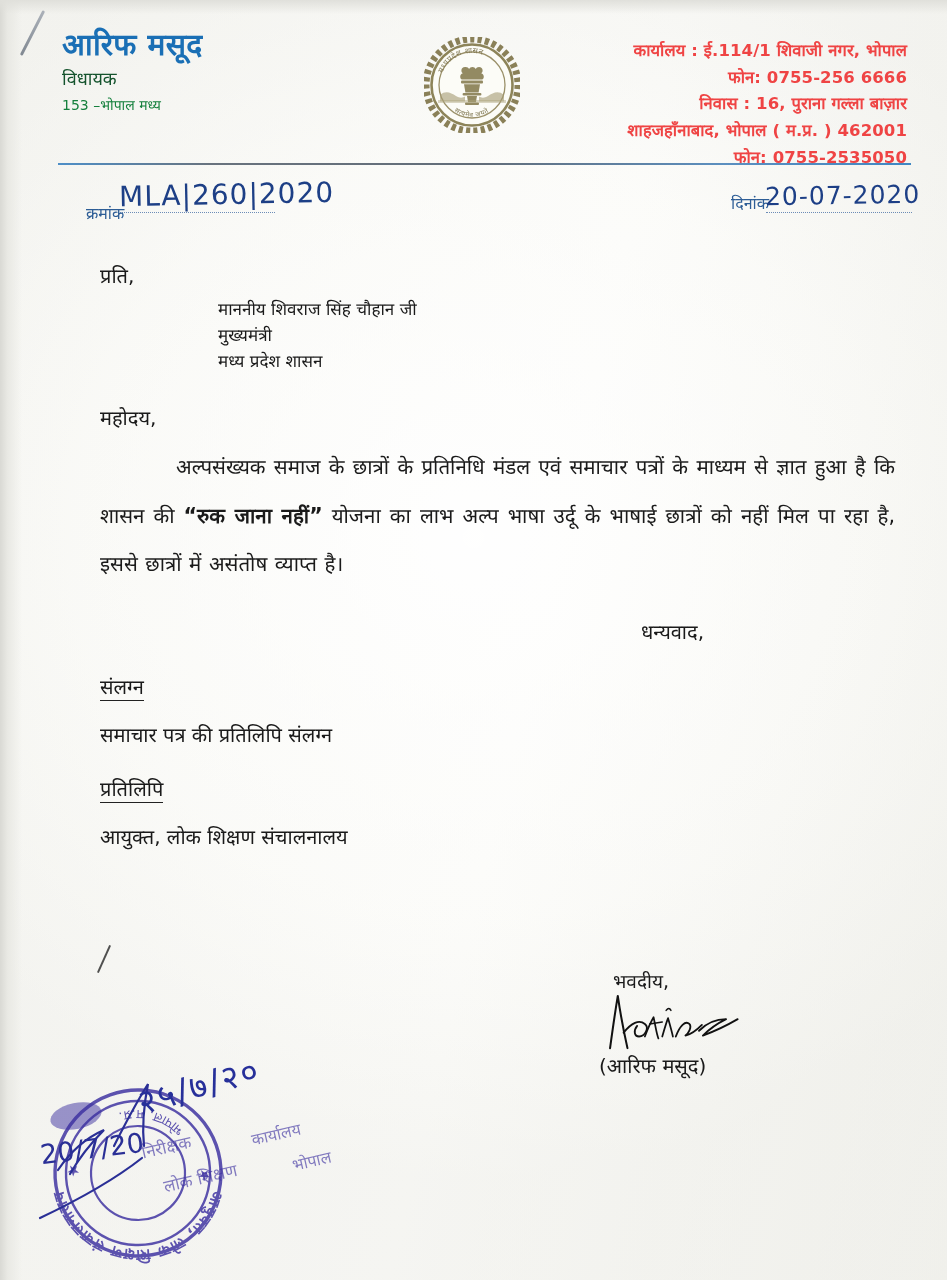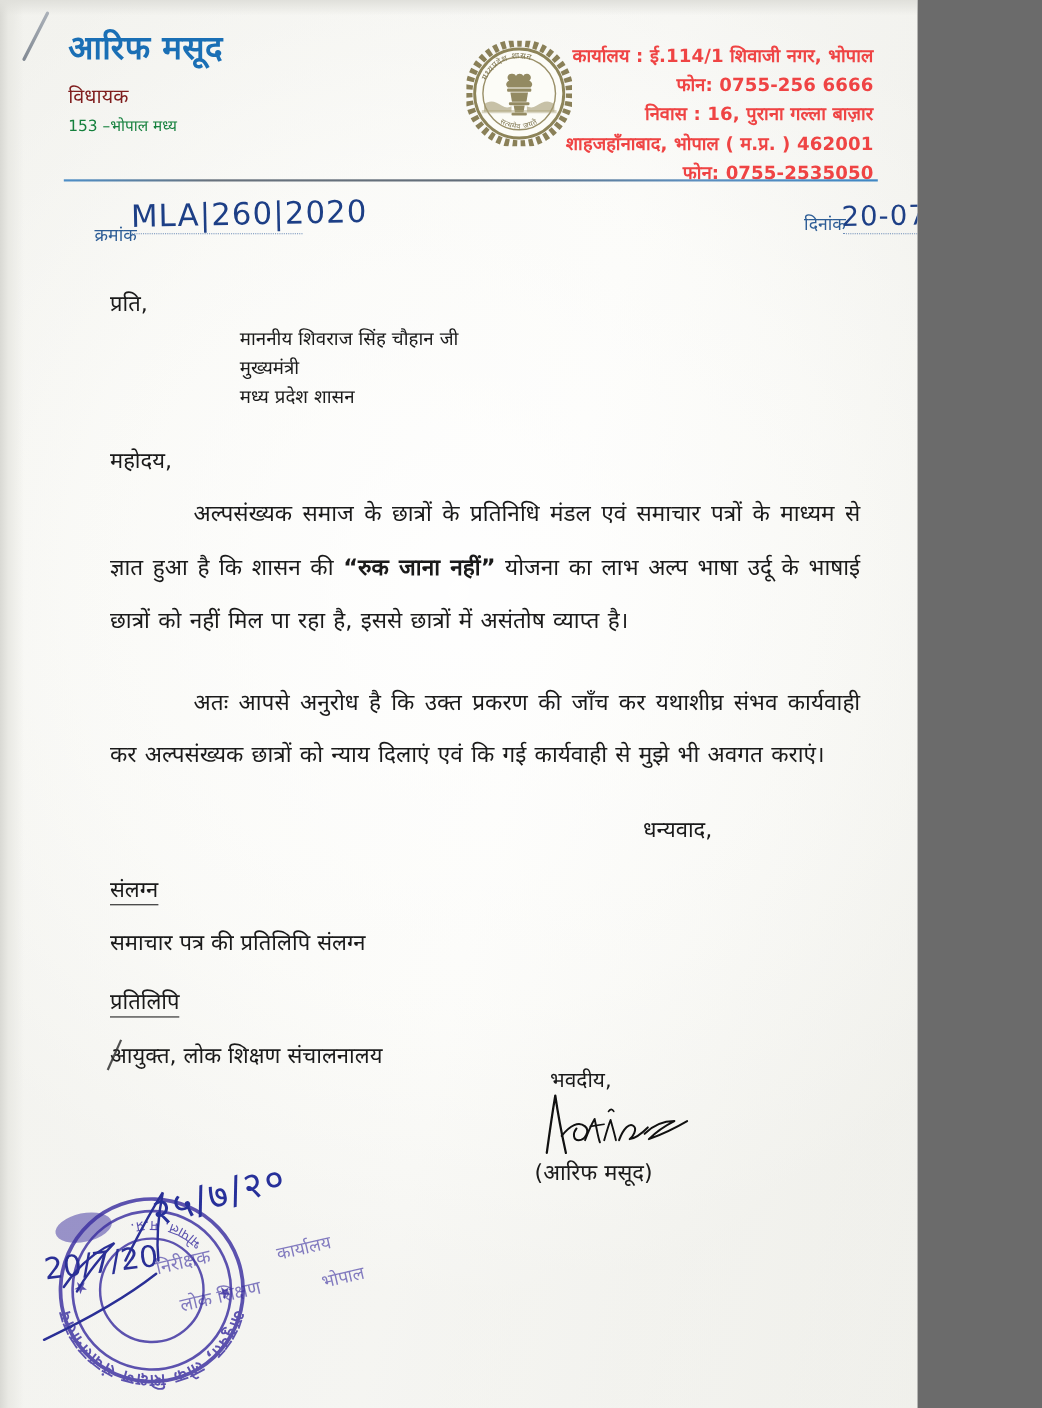--- a/index.html
+++ b/index.html
@@ -2,21 +2,21 @@
 <html><head>
 <meta charset="utf-8">
 <style>
   html, body {
     margin: 0;
     padding: 0;
     background: #6b6b6b;
   }
   .page {
     position: relative;
-    width: 834px;
+    width: 947px;
     height: 1280px;
     overflow: hidden;
     background: #fbfbf8;
     font-family: "Liberation Serif", "DejaVu Serif", serif;
     color: #1a1a1a;
   }
   
   .paper-shade {
     position: absolute;
     inset: 0;
@@ -68,22 +68,22 @@
     font-weight: bold;
     font-size: 30px;
     line-height: 1.1;
     color: #1a6fb5;
     letter-spacing: 0.3px;
   }
   .lh-role {
     font-family: "DejaVu Sans", sans-serif;
     font-size: 18px;
     line-height: 1.45;
-    color: #7f1d1d;
-    margin-top: 15px;
+    color: #14532d;
+    margin-top: 5px;
   }
   .lh-const {
     font-family: "DejaVu Sans", sans-serif;
     font-size: 14px;
     line-height: 1.45;
     color: #15803d;
     margin-top: 3px;
   }
 
   .emblem {
@@ -373,21 +373,20 @@
     <div class="addressee">
       <div>माननीय शिवराज सिंह चौहान जी</div>
       <div>मुख्यमंत्री</div>
       <div>मध्य प्रदेश शासन</div>
     </div>
 
     <div class="salutation">महोदय,</div>
 
     <p class="para"><span>अल्पसंख्यक समाज के छात्रों के प्रतिनिधि मंडल एवं समाचार पत्रों के माध्यम से ज्ञात हुआ है कि शासन की </span><b>“रुक जाना नहीं”</b><span> योजना का लाभ अल्प भाषा उर्दू के भाषाई छात्रों को नहीं मिल पा रहा है, इससे छात्रों में असंतोष व्याप्त है।</span></p>
 
-    <p class="para second">अतः आपसे अनुरोध है कि उक्त प्रकरण की जाँच कर यथाशीघ्र संभव कार्यवाही कर अल्पसंख्यक छात्रों को न्याय दिलाएं एवं कि गई कार्यवाही से मुझे भी अवगत कराएं।</p>
 
     <div class="thanks">धन्यवाद,</div>
 
     <div class="encl-block">
       <div class="encl-head">संलग्न</div>
       <div class="encl-text">समाचार पत्र की प्रतिलिपि संलग्न</div>
     </div>
 
     <div class="copy-block">
       <div class="copy-head">प्रतिलिपि</div>

